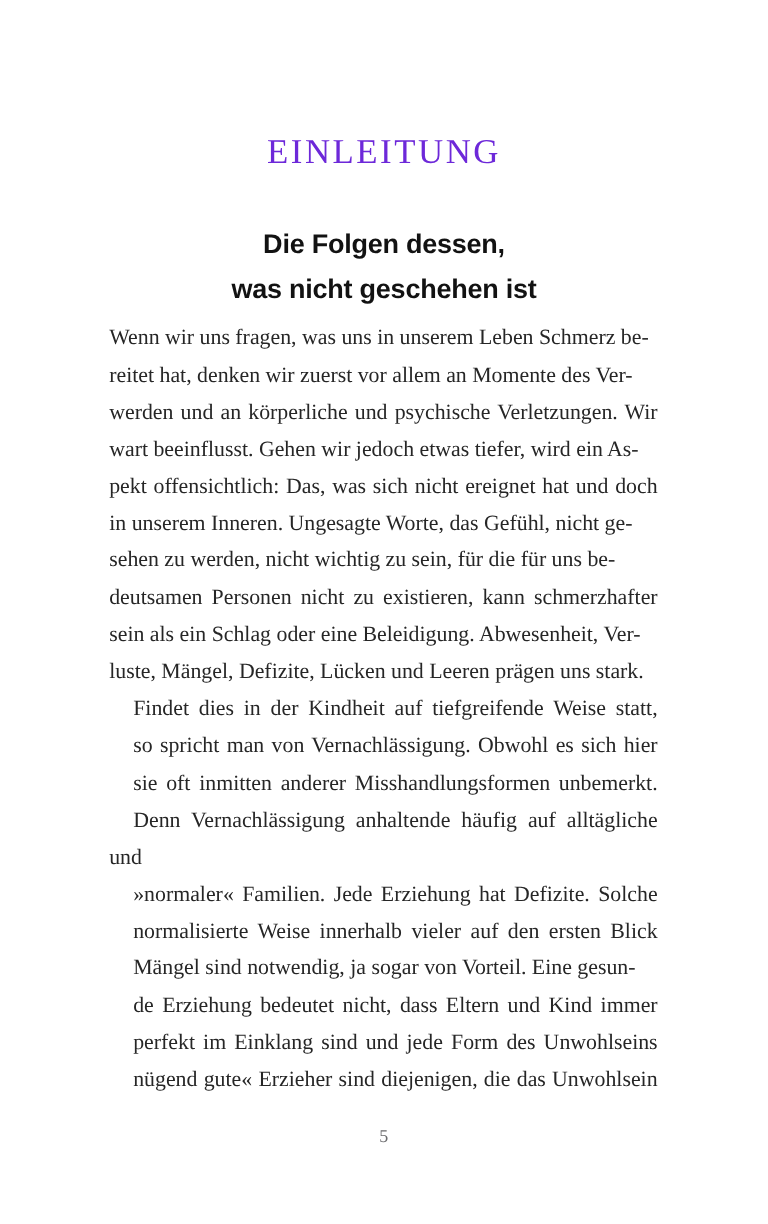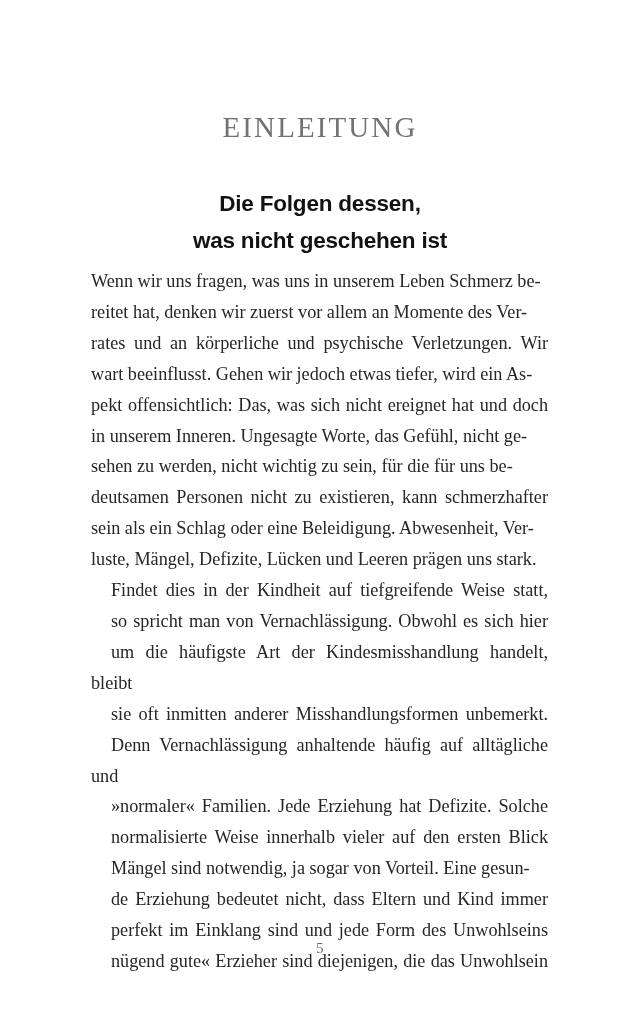--- a/index.html
+++ b/index.html
@@ -26,21 +26,21 @@
   .chapter-title {
     position: absolute;
     left: 0;
     right: 0;
     top: 91px;
     text-align: center;
     font-family: "Liberation Serif", "DejaVu Serif", serif;
     font-size: 29px;
     font-weight: 400;
     letter-spacing: 2.1px;
-    color: #737373;
+    color: #6d28d9;
     line-height: 34px;
     white-space: nowrap;
   }
 
   
   .subtitle {
     position: absolute;
     left: 0;
     right: 0;
     top: 166px;
@@ -114,33 +114,32 @@
 
   <h2 class="subtitle">
     <span class="subtitle-line">Die Folgen dessen,</span>
     <span class="subtitle-line">was nicht geschehen ist</span>
   </h2>
 
   <div class="body-block" id="body-block">
       <p class="para">
         <span class="line flush">Wenn wir uns fragen, was uns in unserem Leben Schmerz be-</span>
         <span class="line flush">reitet hat, denken wir zuerst vor allem an Momente des Ver-</span>
-        <span class="line">rates und an körperliche und psychische Verletzungen. Wir</span>
+        <span class="line">werden und an körperliche und psychische Verletzungen. Wir</span>
         <span class="line flush">wart beeinflusst. Gehen wir jedoch etwas tiefer, wird ein As-</span>
         <span class="line">pekt offensichtlich: Das, was sich nicht ereignet hat und doch</span>
         <span class="line flush">in unserem Inneren. Ungesagte Worte, das Gefühl, nicht ge-</span>
         <span class="line flush">sehen zu werden, nicht wichtig zu sein, für die für uns be-</span>
         <span class="line">deutsamen Personen nicht zu existieren, kann schmerzhafter</span>
         <span class="line flush">sein als ein Schlag oder eine Beleidigung. Abwesenheit, Ver-</span>
         <span class="line last">luste, Mängel, Defizite, Lücken und Leeren prägen uns stark.</span>
       </p>
       <p class="para para-indent">
         <span class="line indent">Findet dies in der Kindheit auf tiefgreifende Weise statt,</span>
         <span class="line">so spricht man von Vernachlässigung. Obwohl es sich hier</span>
-        <span class="line">um die häufigste Art der Kindesmisshandlung handelt, bleibt</span>
         <span class="line">sie oft inmitten anderer Misshandlungsformen unbemerkt.</span>
         <span class="line">Denn Vernachlässigung anhaltende häufig auf alltägliche und</span>
         <span class="line">»normaler« Familien. Jede Erziehung hat Defizite. Solche</span>
         <span class="line">normalisierte Weise innerhalb vieler auf den ersten Blick</span>
         <span class="line flush">Mängel sind notwendig, ja sogar von Vorteil. Eine gesun-</span>
         <span class="line">de Erziehung bedeutet nicht, dass Eltern und Kind immer</span>
         <span class="line">perfekt im Einklang sind und jede Form des Unwohlseins</span>
         <span class="line">nügend gute« Erzieher sind diejenigen, die das Unwohlsein</span>
       </p>
     </div>

